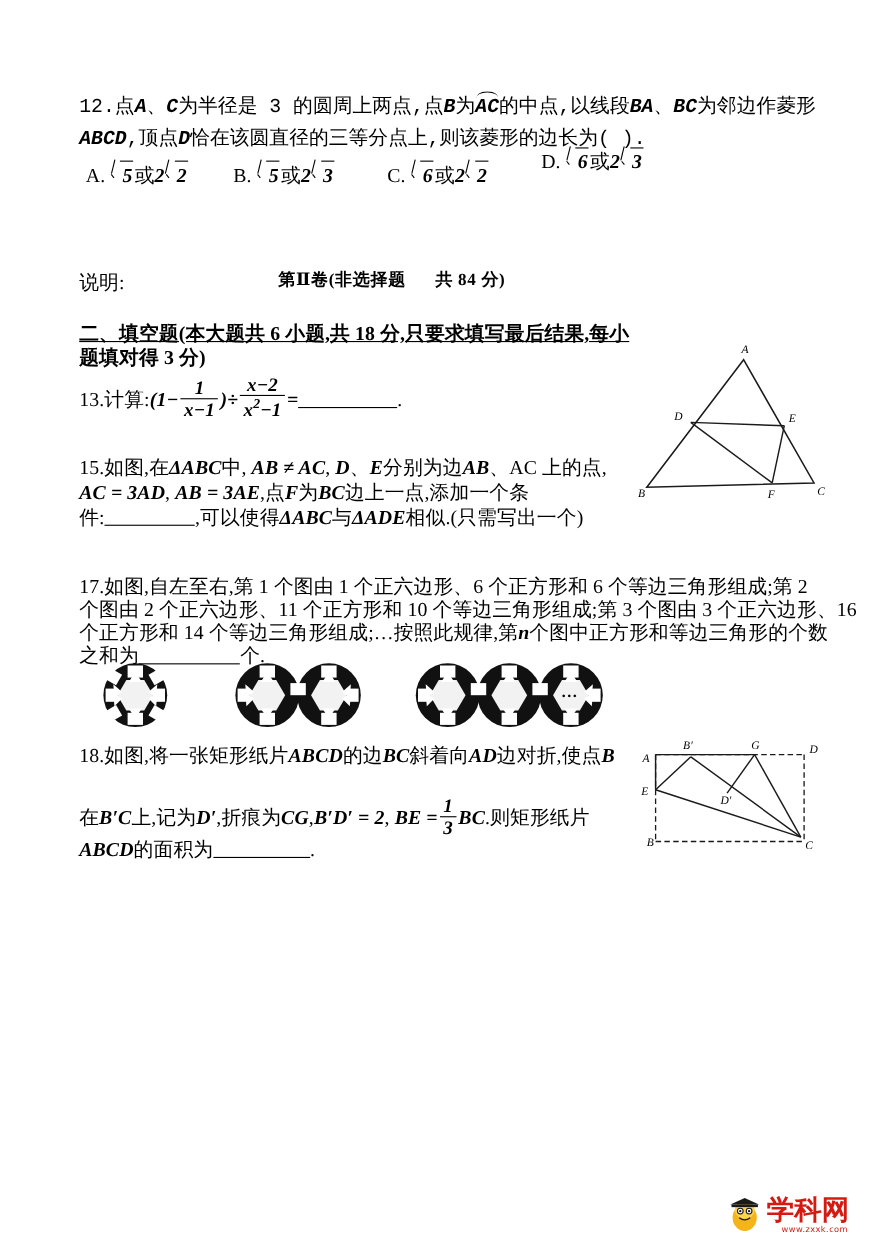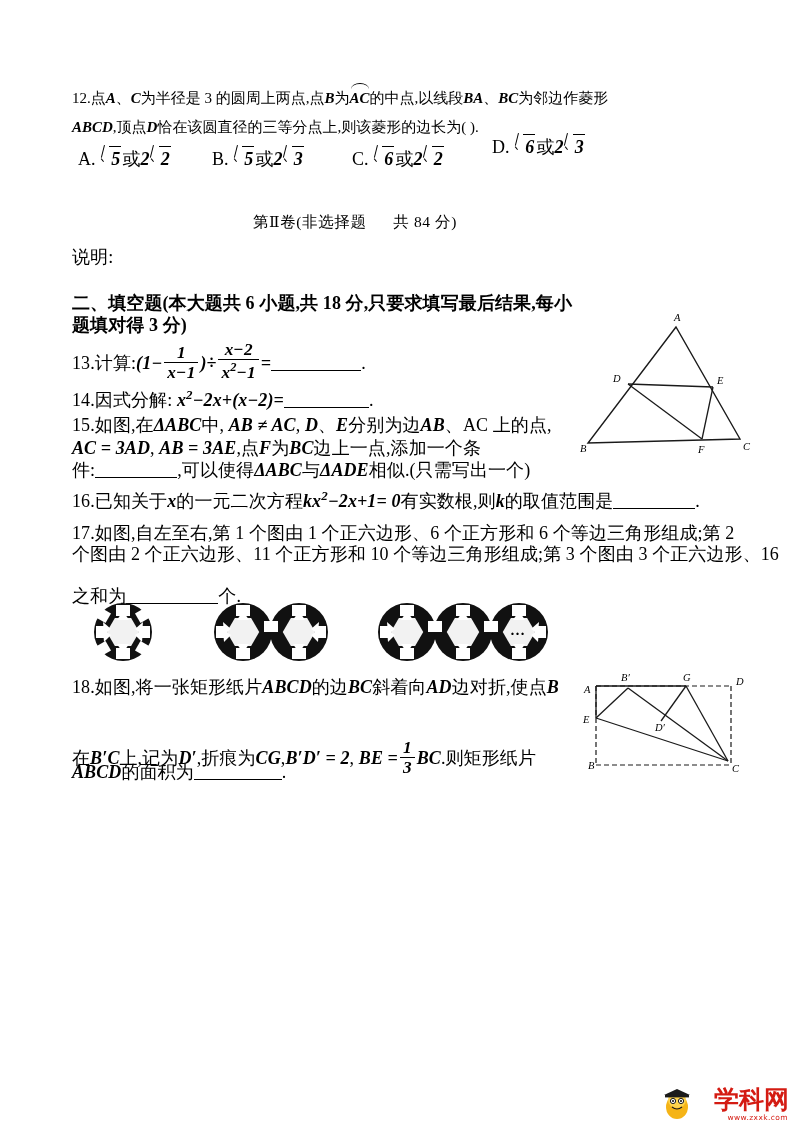--- a/index.html
+++ b/index.html
@@ -25,22 +25,23 @@
   
   .blk {
     position: absolute;
     font-size: 18px;
     line-height: 25px;
     letter-spacing: 0.1px;
     white-space: nowrap;
   }
   .wrapblk {
     position: absolute;
-    font-size: 15px;
+    font-size: 18px;
     line-height: 25px;
+    font-family: Liberation Mono, monospace;
   }
   .bi { font-weight: bold; font-style: italic; }
 
   
   .blank {
     display: inline-block;
     border-bottom: 1.3px solid #000;
     vertical-align: -2px;
   }
 
@@ -109,24 +110,25 @@
     position: absolute;
     left: 1px; right: 1px; top: 0px;
     height: 5px;
     border-top: 1.6px solid #000;
     border-radius: 50% 50% 0 0 / 100% 100% 0 0;
   }
 
   
   .heading {
     position: absolute;
-    font-weight: normal;
+    font-weight: bold;
     font-size: 15.5px;
     letter-spacing: 0.6px;
     white-space: pre;
+    margin-top: 32px;
   }
 
   
   .fig { position: absolute; }
   .fig svg { display: block; }
   .lbl {
     font-family: "Liberation Serif", serif;
     font-style: italic;
     font-size: 10.5px;
     fill: #000;
@@ -139,21 +141,21 @@
     font-size: 15px;
     font-weight: bold;
     letter-spacing: 2px;
   }
 
   
   .watermark {
     position: absolute;
     display: flex;
     align-items: center;
-    gap: 20px;
+    gap: 3px;
     justify-content: flex-end;
   }
   .wm-text {
     font-family: "DejaVu Sans", sans-serif;
     font-weight: bold;
     font-size: 25px;
     color: #d41b12;
     line-height: 1;
     letter-spacing: 0px;
   }
@@ -195,30 +197,27 @@
   </div>
   <div class="blk" style="left:492px; top:134px;">
     <span>D.</span>
     <span class="sqrt"><span class="rad">6</span></span><span>或</span><span class="bi">2</span><span class="sqrt"><span class="rad">3</span></span>
   </div>
 
   <div class="heading" style="left:253px; top:212px;">第Ⅱ卷(非选择题      共 84 分)</div>
 
   <div class="blk" style="left:72px; top:245px;">说明:</div>
 
-  <div class="blk" style="left:72px; top:291px; font-weight:bold;">二、填空题(本大题共 6 小题,共 18 分,只要求填写最后结果,每小</div>
+  <div class="blk" style="left:72px; top:291px; font-weight:bold;text-decoration:underline;">二、填空题(本大题共 6 小题,共 18 分,只要求填写最后结果,每小</div>
   <div class="blk" style="left:72px; top:313px; font-weight:bold;">题填对得 3 分)</div>
 
   <div class="blk" style="left:72px; top:340px;">
     <span>13.计算:</span><span class="bi">(</span><span class="bi">1</span><span class="bi">−</span><span class="frac bi"><span class="num">1</span><span class="den">x−1</span></span><span class="bi">)</span><span class="bi">÷</span><span class="frac bi"><span class="num">x−2</span><span class="den"><span>x</span><span class="sup">2</span><span>−1</span></span></span><span class="bi">=</span><span class="blank" style="width:90px;"></span><span>.</span>
   </div>
 
-  <div class="blk" style="left:72px; top:382px;">
-    <span>14.因式分解:</span>&nbsp;<span class="bi"><span>x</span><span class="sup">2</span><span>−2x+(x−2)</span></span><span class="bi">=</span><span class="blank" style="width:85px;"></span><span>.</span>
-  </div>
 
   <div class="blk" style="left:72px; top:413px;">
     <span>15.如图,在</span><span class="bi">ΔABC</span><span>中,</span>&nbsp;<span class="bi">AB ≠ AC</span><span>,</span>&nbsp;<span class="bi">D</span><span>、</span><span class="bi">E</span><span>分别为边</span><span class="bi">AB</span><span>、AC 上的点,</span>
   </div>
   <div class="blk" style="left:72px; top:436px;">
     <span class="bi">AC = 3AD</span><span>,</span>&nbsp;<span class="bi">AB = 3AE</span><span>,点</span><span class="bi">F</span><span>为</span><span class="bi">BC</span><span>边上一点,添加一个条</span>
   </div>
   <div class="blk" style="left:72px; top:458px;">
     <span>件:</span><span class="blank" style="width:82px;"></span><span>,可以使得</span><span class="bi">ΔABC</span><span>与</span><span class="bi">ΔADE</span><span>相似.(只需写出一个)</span>
   </div>
@@ -234,26 +233,26 @@
       <line x1="133" y1="82" x2="122" y2="134" stroke="#1a1a1a" stroke-width="1.3"></line>
       <text class="lbl" x="94" y="16">A</text>
       <text class="lbl" x="0" y="147">B</text>
       <text class="lbl" x="163" y="145">C</text>
       <text class="lbl" x="33" y="77">D</text>
       <text class="lbl" x="137" y="79">E</text>
       <text class="lbl" x="118" y="148">F</text>
     </svg>
   </div>
 
-  <div class="blk" style="left:72px; top:483px;">
-    <span>16.已知关于</span><span class="bi">x</span><span>的一元二次方程</span><span class="bi"><span>kx</span><span class="sup">2</span><span>−2x+1= 0</span></span><span>有实数根,则</span><span class="bi">k</span><span>的取值范围是</span><span class="blank" style="width:82px;"></span><span>.</span>
-  </div>
 
   <div class="blk" style="left:72px; top:521px;">17.如图,自左至右,第 1 个图由 1 个正六边形、6 个正方形和 6 个等边三角形组成;第 2</div>
   <div class="blk" style="left:72px; top:542px;">个图由 2 个正六边形、11 个正方形和 10 个等边三角形组成;第 3 个图由 3 个正六边形、16</div>
+  <div class="blk" style="left:72px; top:563px;">
+    <span>个正方形和 14 个等边三角形组成;…按照此规律,第</span><span class="bi">n</span><span>个图中正方形和等边三角形的个数</span>
+  </div>
   <div class="blk" style="left:72px; top:584px;">
     <span>之和为</span><span class="blank" style="width:92px;"></span><span>个.</span>
   </div>
 
   <div class="tilewrap" style="left:84px; top:601px;">
     <svg width="78" height="62" viewBox="0 0 78 62">
       <g transform="translate(39,31)">
         <circle cx="0" cy="0" r="29" fill="#111"></circle>
         <polygon points="-14,-24 14,-24 28,0 14,24 -14,24 -28,0" fill="#f2f2f2" transform="scale(0.58)"></polygon>
         <g fill="#ffffff">
@@ -351,21 +350,21 @@
       <rect x="58" y="20" width="14" height="11" fill="#ffffff"></rect>
       <rect x="114" y="20" width="14" height="11" fill="#ffffff"></rect>
     </svg>
   </div>
 
   <div class="dots" style="left:510px; top:622px;">…</div>
 
   <div class="blk" style="left:72px; top:675px;">
     <span>18.如图,将一张矩形纸片</span><span class="bi">ABCD</span><span>的边</span><span class="bi">BC</span><span>斜着向</span><span class="bi">AD</span><span>边对折,使点</span><span class="bi">B</span>
   </div>
-  <div class="blk" style="left:72px; top:738px;">
+  <div class="blk" style="left:72px; top:723px;">
     <span>在</span><span class="bi">B′C</span><span>上,记为</span><span class="bi">D′</span><span>,折痕为</span><span class="bi">CG</span><span>,</span><span class="bi">B′D′ = 2</span><span>,</span>&nbsp;<span class="bi">BE =</span><span class="frac bi"><span class="num">1</span><span class="den">3</span></span><span class="bi">BC</span><span>.则矩形纸片</span>
   </div>
   <div class="blk" style="left:72px; top:760px;">
     <span class="bi">ABCD</span><span>的面积为</span><span class="blank" style="width:88px;"></span><span>.</span>
   </div>
 
   <div class="fig" style="left:566px; top:668px;">
     <svg width="222" height="115" viewBox="0 0 222 115">
 
       <line x1="30" y1="18" x2="165" y2="18" stroke="#1a1a1a" stroke-width="1.2" stroke-dasharray="5,3"></line>

